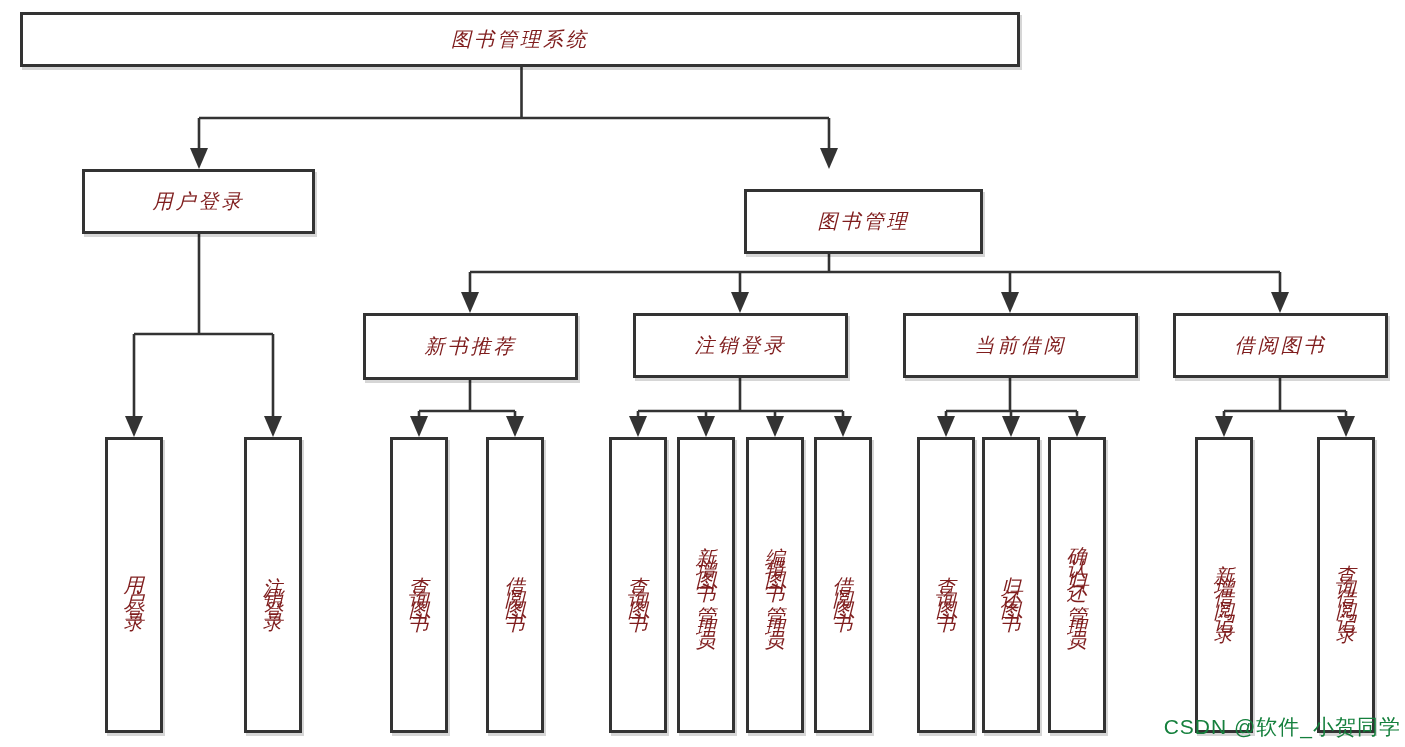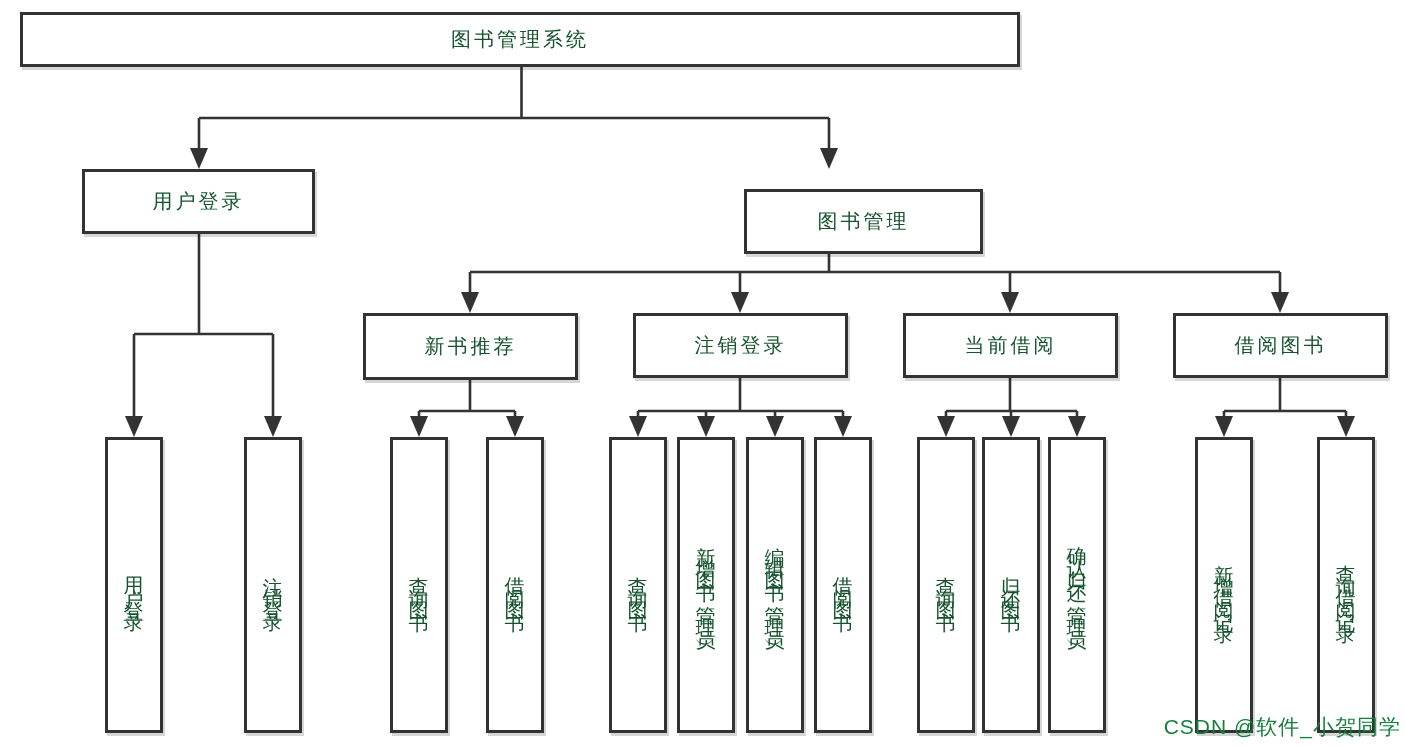--- a/index.html
+++ b/index.html
@@ -20,27 +20,28 @@
     fill: none;
     stroke: #333333;
     stroke-width: 2.6;
   }
   #wires polygon { fill: #333333; }
   .box {
     position: absolute;
     box-sizing: border-box;
     background: #ffffff;
     border: 3px solid #333333;
-    color: #14532d;
+    color: #7f1d1d;
     display: flex;
     align-items: center;
     justify-content: center;
     font-size: 20px;
     letter-spacing: 3px;
     box-shadow: 2px 3px 0 rgba(0,0,0,0.16);
+    font-style: italic;
   }
   .leaf {
     width: 58px;
     height: 296px;
     top: 437px;
     letter-spacing: 0;
   }
   .vlabel {
     writing-mode: vertical-rl;
     text-orientation: mixed;
@@ -99,21 +100,21 @@
     <polygon points="1346,437 1337,416 1355,416"></polygon>
   </svg>
 
   <div class="box" style="left:20px; top:12px; width:1000px; height:55px;">图书管理系统</div>
 
   <div class="box" style="left:82px; top:169px; width:233px; height:65px;">用户登录</div>
   <div class="box" style="left:744px; top:169px; width:239px; height:65px;margin-top:20px;">图书管理</div>
 
   <div class="box" style="left:363px; top:313px; width:215px; height:67px;">新书推荐</div>
   <div class="box" style="left:633px; top:313px; width:215px; height:65px;">注销登录</div>
-  <div class="box" style="left:903px; top:313px; width:215px; height:65px;">当前借阅</div>
+  <div class="box" style="left:903px; top:313px; width:235px; height:65px;">当前借阅</div>
   <div class="box" style="left:1173px; top:313px; width:215px; height:65px;">借阅图书</div>
 
   <div class="box leaf" style="left:105px;">
     <span class="vlabel">用户登录</span>
   </div>
   <div class="box leaf" style="left:244px;">
     <span class="vlabel">注销登录</span>
   </div>
 
   <div class="box leaf" style="left:390px;">

